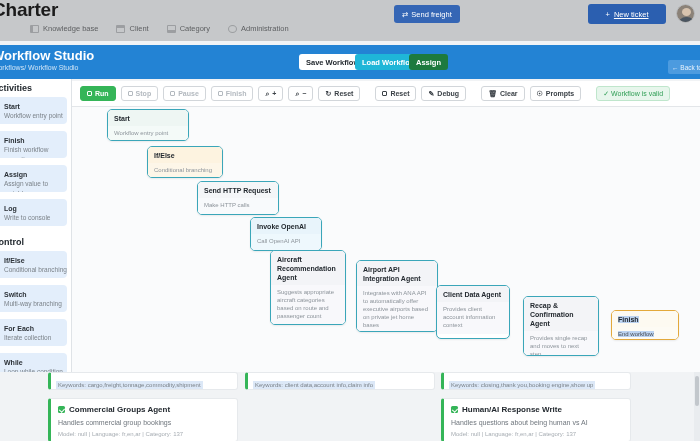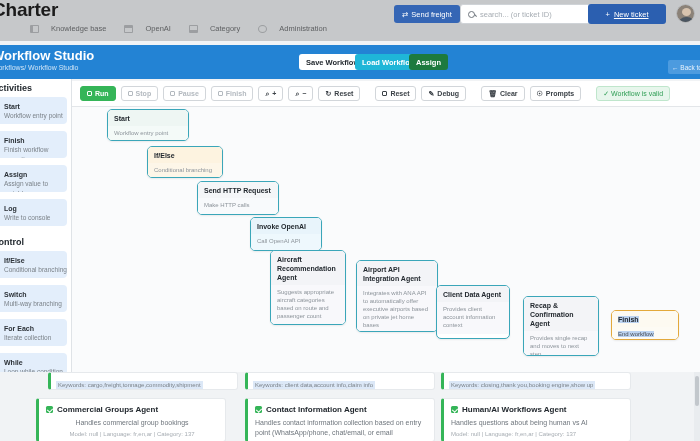--- a/index.html
+++ b/index.html
@@ -17,21 +17,21 @@
   }
   .brand {
     position:absolute; left:-8px; top:-1px;
     font-size:19px; font-weight:bold; color:#1b1b1b; letter-spacing:-.2px;
   }
   .navrow {
     position:absolute; left:30px; top:24px;
     display:flex; align-items:center; gap:18px;
   }
   .navitem {
-    display:flex; align-items:center; gap:12px;
+    display:flex; align-items:center; gap:4px;
     font-size:7.5px; color:#5d5f61; white-space:nowrap;
   }
   .navglyph {
     width:9px; height:8px; border:1px solid #8d9093; border-radius:1px;
     display:inline-block; opacity:.75;
   }
   .navglyph.book { border-left-width:3px; }
   .navglyph.assets { border-top-width:3px; }
   .navglyph.reports { border-bottom-width:3px; border-radius:1px; }
   .navglyph.admin { border-radius:50%; border-width:1.6px; }
@@ -233,41 +233,37 @@
 
 <div class="appbar">
   <div class="brand">Charter</div>
   <div class="navrow">
     <div class="navitem">
       <span class="navglyph book"></span>
       <span>Knowledge base</span>
     </div>
     <div class="navitem">
       <span class="navglyph assets"></span>
-      <span>OpenAI</span>
+      <span>Client</span>
     </div>
     <div class="navitem">
       <span class="navglyph reports"></span>
       <span>Category</span>
     </div>
     <div class="navitem">
       <span class="navglyph admin"></span>
       <span>Administration</span>
     </div>
   </div>
 
   <div class="sendreceive">
     <span>⇄</span>
     <span>Send freight</span>
   </div>
 
-  <div class="searchbox">
-    <span class="mag"></span>
-    <span class="ph">search... (or ticket ID)</span>
-  </div>
 
   <div class="newticket">
     <span>+</span>
     <u>New ticket</u>
   </div>
 
   <div class="avatar"></div>
 </div>
 
 <div class="studiobar">
@@ -401,40 +397,32 @@
     <div class="node n-finish" style="left: 539px; top: 203px; width: 68px; height: 30px;">
       <div class="nh"><span>Finish</span></div>
       <div class="nb"><span>End workflow execution</span></div>
     </div>
   </div>
 
 <div class="bottom" id="bottom">
     <div class="keyrow" style="left: 48px; width: 190px;"><span class="kw">Keywords: cargo,freight,tonnage,commodity,shipment</span></div>
     <div class="keyrow" style="left: 245px; width: 190px;"><span class="kw">Keywords: client data,account info,claim info</span></div>
     <div class="keyrow" style="left: 441px; width: 190px;"><span class="kw">Keywords: closing,thank you,booking engine,show up</span></div>
-    <div class="card" style="left: 36px; width: 190px; text-align: center;">
+    <div class="card" style="left: 48px; width: 190px;">
       <div class="ct">
         <span class="chk"></span>
         <span>Commercial Groups Agent</span>
       </div>
       <div class="cd">Handles commercial group bookings</div>
       <div class="cm">Model: null | Language: fr,en,ar | Category: 137</div>
     </div>
-    <div class="card" style="left: 245px; width: 190px;">
-      <div class="ct">
-        <span class="chk"></span>
-        <span>Contact Information Agent</span>
-      </div>
-      <div class="cd">Handles contact information collection based on entry point (WhatsApp/phone, chat/email, or email</div>
-      <div class="cm"></div>
-    </div>
     <div class="card" style="left: 441px; width: 190px;">
       <div class="ct">
         <span class="chk"></span>
-        <span>Human/AI Workflows Agent</span>
+        <span>Human/AI Response Write</span>
       </div>
       <div class="cd">Handles questions about being human vs AI</div>
       <div class="cm">Model: null | Language: fr,en,ar | Category: 137</div>
     </div>
   </div>
 <div class="scrollbar">
     <i></i>
   </div>
 
 </body></html>

